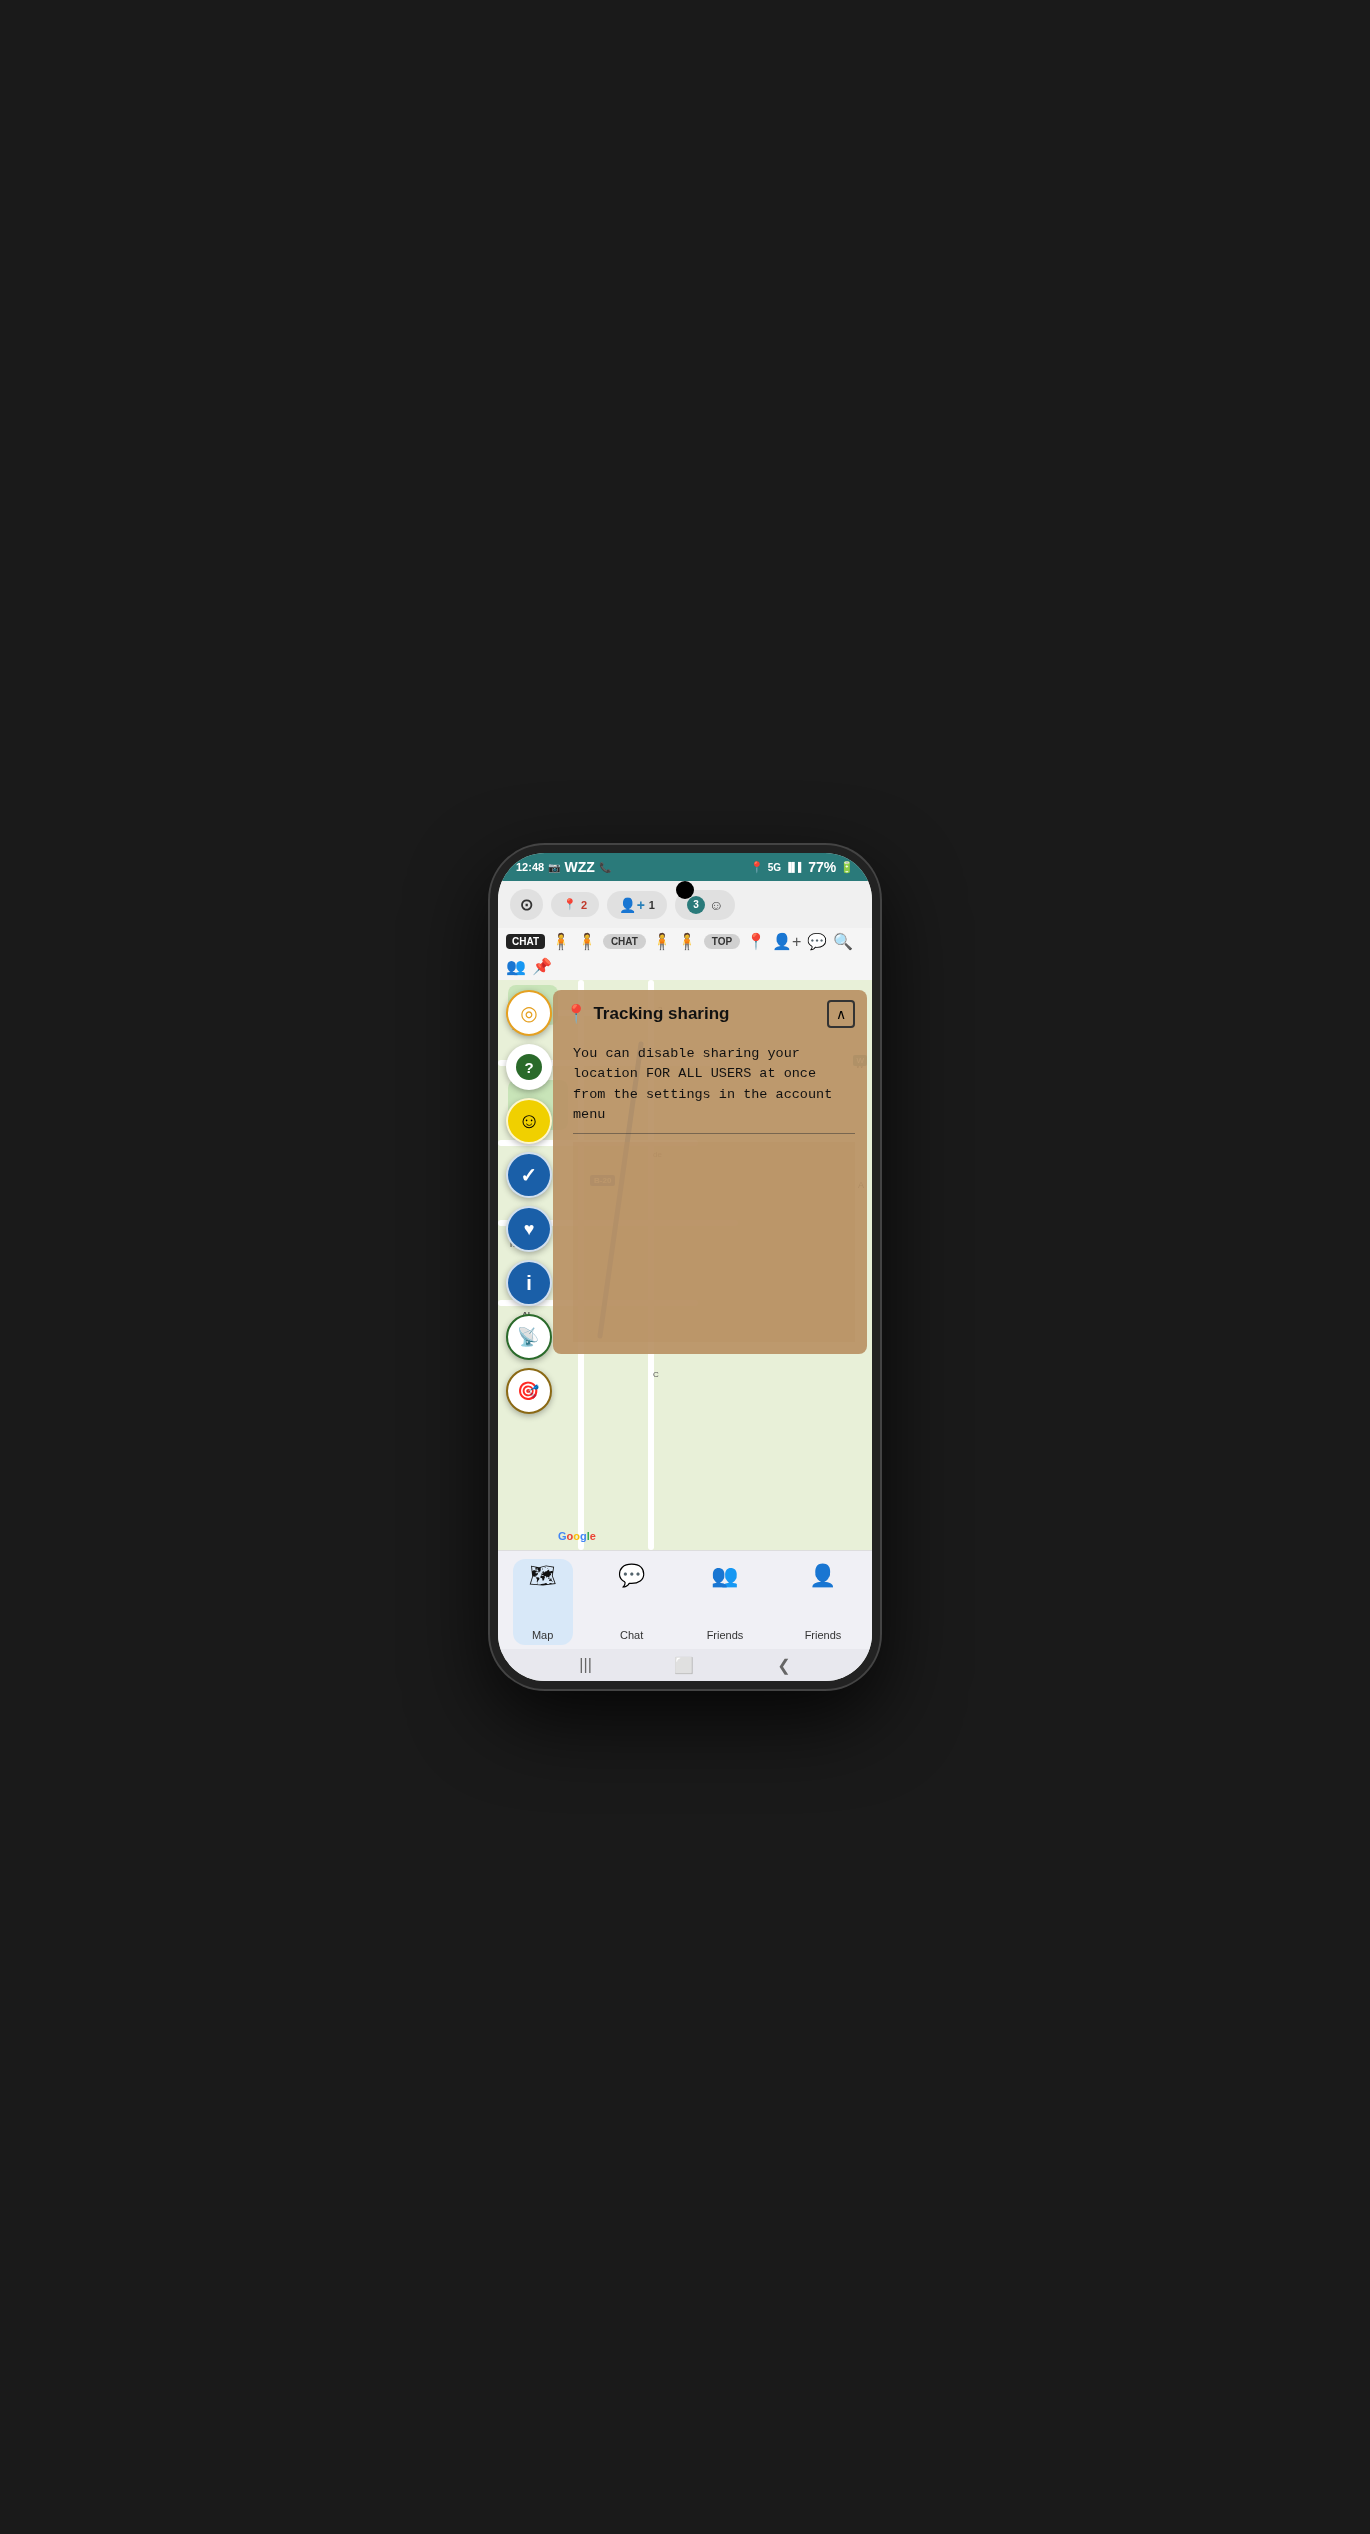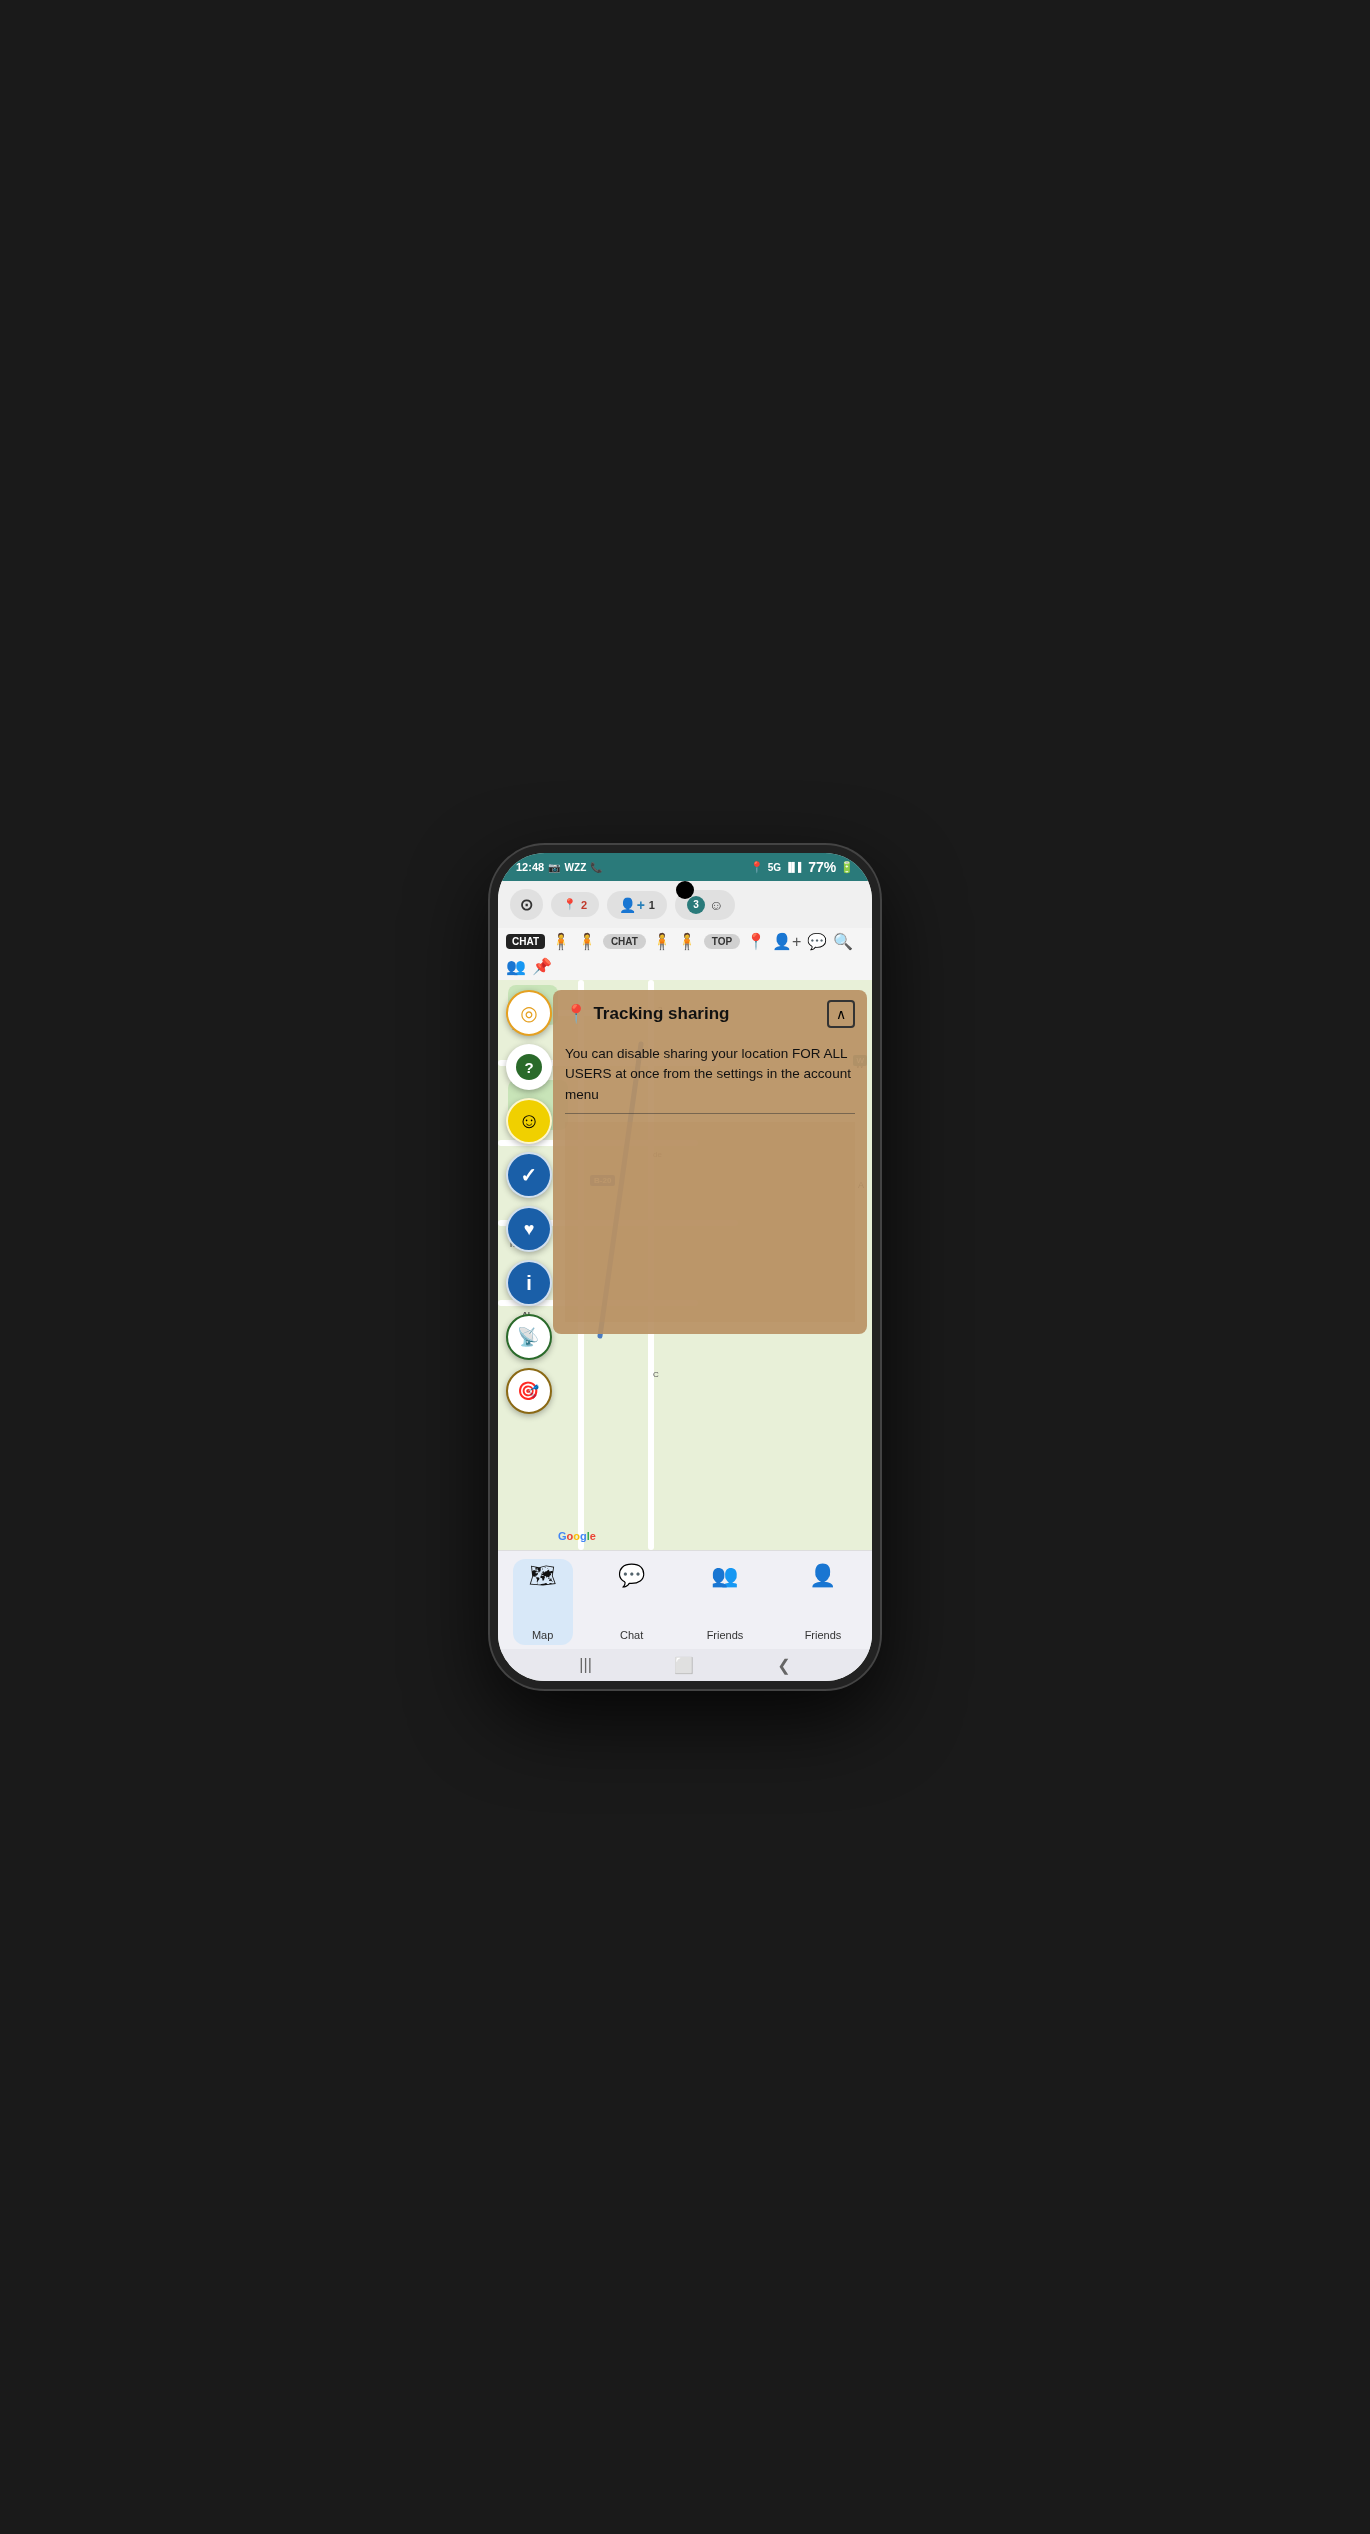--- a/index.html
+++ b/index.html
@@ -216,21 +216,22 @@
       border: 2px solid #333;
       border-radius: 4px;
       display: flex;
       align-items: center;
       justify-content: center;
       cursor: pointer;
       font-size: 14px;
       background: transparent;
     }
     .panel-body {
-      padding: 8px 12px 12px 12px;
+      padding: 8px 12px 12px 20px;
+      font-family: Liberation Mono, monospace;
     }
     .panel-description {
       font-size: 13.5px;
       color: #111;
       line-height: 1.5;
       margin-bottom: 8px;
     }
     .panel-divider {
       height: 1px;
       background: #333;
@@ -313,21 +314,21 @@
 </head>
 <body>
 
 <div class="phone-frame">
   <div class="phone-screen">
 
     <div class="status-bar">
       <div class="status-left">
         <span>12:48</span>
         <span style="font-size:10px;">📷</span>
-        <span style="font-size:10px;">WZZ</span>
+        <span style="font-size:14px;">WZZ</span>
         <span style="font-size:10px;">📞</span>
       </div>
       <div class="status-right">
         <span>📍</span>
         <span style="font-size:10px;">5G</span>
         <span style="font-size:9px;">▐▌▌</span>
         <span style="font-size:14px;">77%</span>
         <span>🔋</span>
       </div>
     </div>

